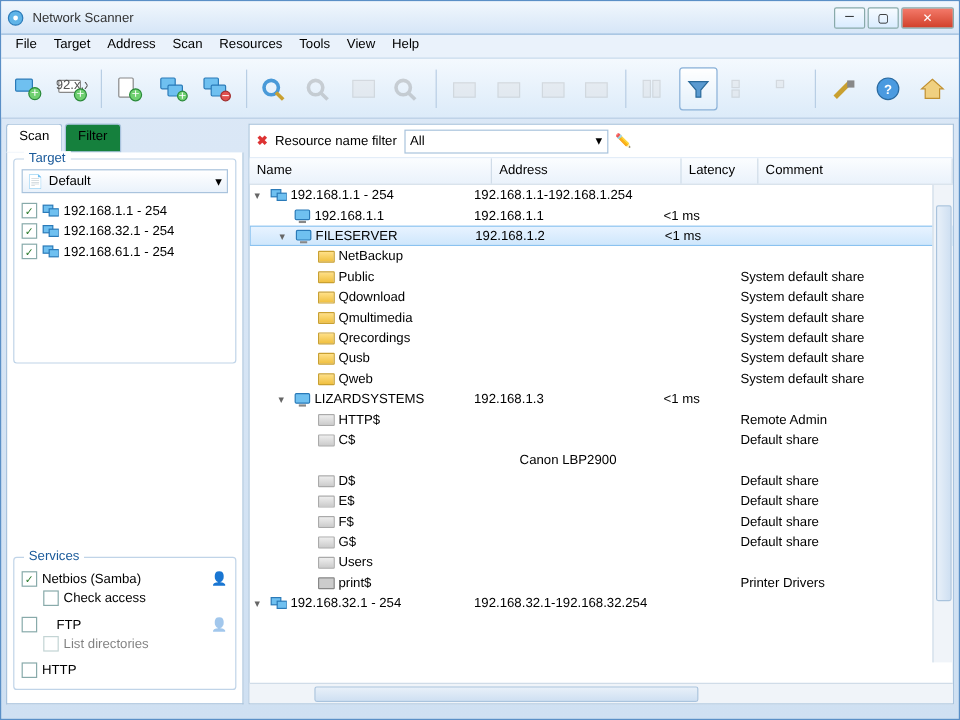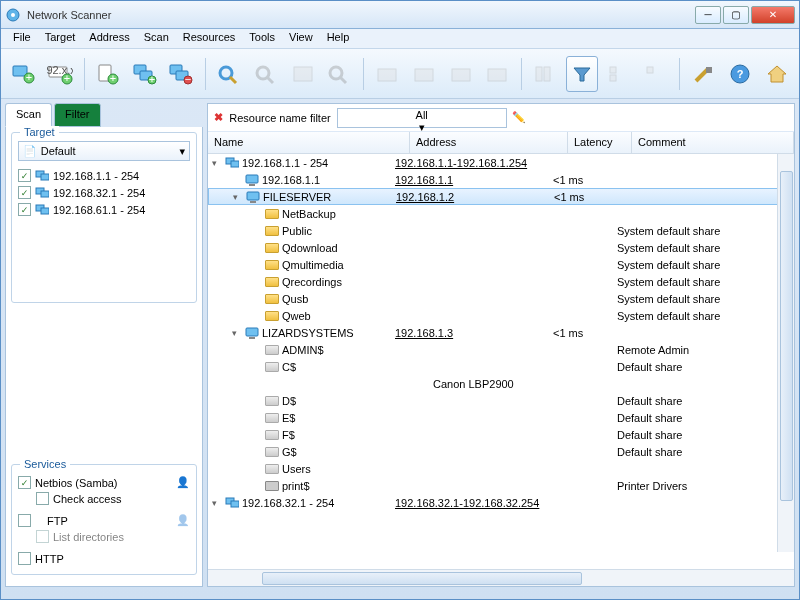--- a/index.html
+++ b/index.html
@@ -29,32 +29,32 @@
 .combo { width: 100%; height: 20px; border: 1px solid #a9c3dd; background: linear-gradient(#fff,#eaf2fb); display: flex; align-items: center; padding: 0 4px; justify-content: space-between; margin-bottom: 6px; }
 .target-item { display: flex; align-items: center; gap: 4px; padding: 2px 0; }
 .chk { width: 13px; height: 13px; border: 1px solid #8aa; background: #fff; display: flex; align-items: center; justify-content: center; font-size: 9px; color: #2a7a2a; }
 .target-group { flex: 1; }
 .services-group { }
 .svc-row { display: flex; align-items: center; gap: 4px; padding: 3px 0; justify-content: space-between; }
 .svc-sub { padding-left: 18px; display: flex; align-items: center; gap: 4px; }
 .rightpane { flex: 1; background: #fff; border: 1px solid #a9c3dd; display: flex; flex-direction: column; }
 .filterbar { height: 28px; display: flex; align-items: center; padding: 0 6px; gap: 6px; border-bottom: 1px solid #dde9f7; }
 .filterbar .xicon { color: #d33; font-weight: bold; }
-.filterbar .combo2 { width: 170px; height: 20px; border: 1px solid #a9c3dd; display: flex; align-items: center; padding: 0 4px; justify-content: space-between; flex-direction: column; }
+.filterbar .combo2 { width: 170px; height: 20px; border: 1px solid #a9c3dd; display: flex; align-items: center; padding: 0 4px; justify-content: space-between; }
 .colhdr { height: 22px; display: flex; border-bottom: 1px solid #d0dce8; background: linear-gradient(#fbfdff,#eaf2fb); }
 .colhdr div { padding: 4px 6px; border-right: 1px solid #d0dce8; }
 .col-name { width: 202px; }
 .col-addr { width: 158px; }
 .col-lat { width: 64px; }
 .col-com { flex: 1; }
 .tree { flex: 1; overflow: hidden; position: relative; }
 .row { display: flex; align-items: center; height: 17px; }
 .row.selected { background: linear-gradient(#e8f3ff,#cfe7fc); border: 1px solid #8ac2f0; }
 .cell-name { width: 184px; display: flex; align-items: center; gap: 3px; }
-.cell-addr { width: 158px; padding-left: 3px; text-decoration: underline; }
+.cell-addr { width: 158px; padding-left: 3px; }
 .cell-lat { width: 64px; padding-left: 3px; }
 .cell-com { flex: 1; padding-left: 3px; }
 .indent0 { padding-left: 4px; }
 .indent1 { padding-left: 24px; }
 .indent2 { padding-left: 44px; }
 .expander { width: 10px; font-size: 9px; color: #666; }
 .pcicon { width: 14px; height: 12px; display: inline-flex; align-items: center; justify-content: center; }
 .folder { width: 14px; height: 10px; background: linear-gradient(#ffe087,#f0c040); border: 1px solid #c9a030; border-radius: 1px; }
 .folder.gray { background: linear-gradient(#eee,#ccc); border-color: #aaa; }
 .printer { width: 14px; height: 10px; background: #ccc; border: 1px solid #888; border-radius: 1px; }
@@ -467,21 +467,21 @@
           <div class="cell-addr">192.168.1.3</div>
           <div class="cell-lat">&lt;1 ms</div>
           <div class="cell-com"></div>
         </div>
         <div class="row">
           <div class="cell-name indent2">
             <span class="expander"></span>
             <span class="pcicon">
               <span class="folder gray"></span>
             </span>
-            <span>ADMIN$</span>
+            <span>HTTP$</span>
           </div>
           <div class="cell-addr"></div>
           <div class="cell-lat"></div>
           <div class="cell-com">Remote Admin</div>
         </div>
         <div class="row">
           <div class="cell-name indent2">
             <span class="expander"></span>
             <span class="pcicon">
               <span class="folder gray"></span>

